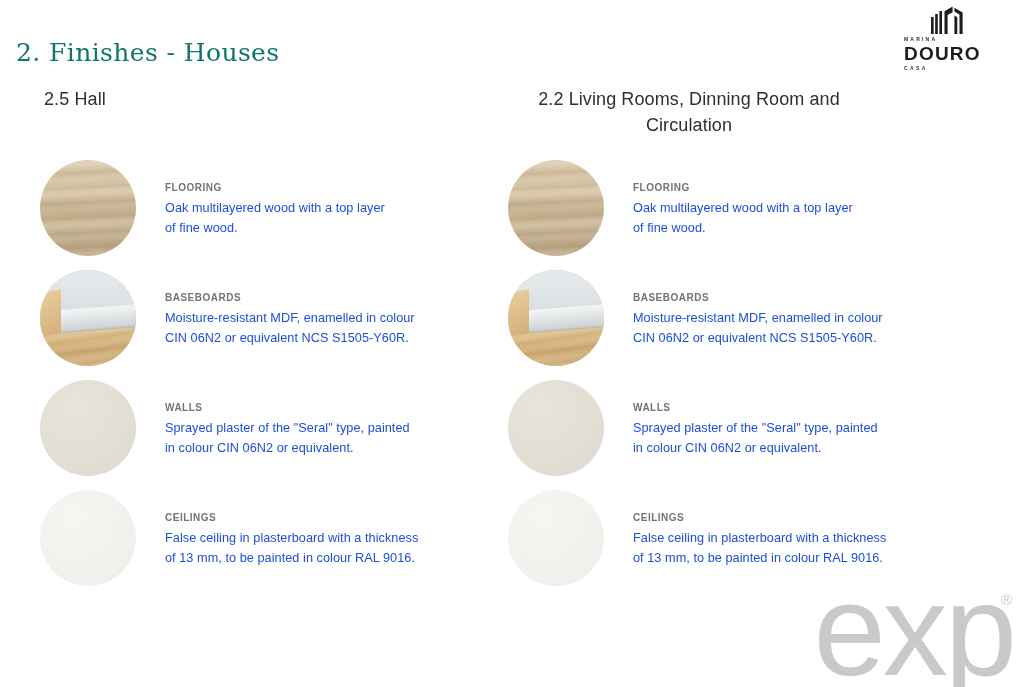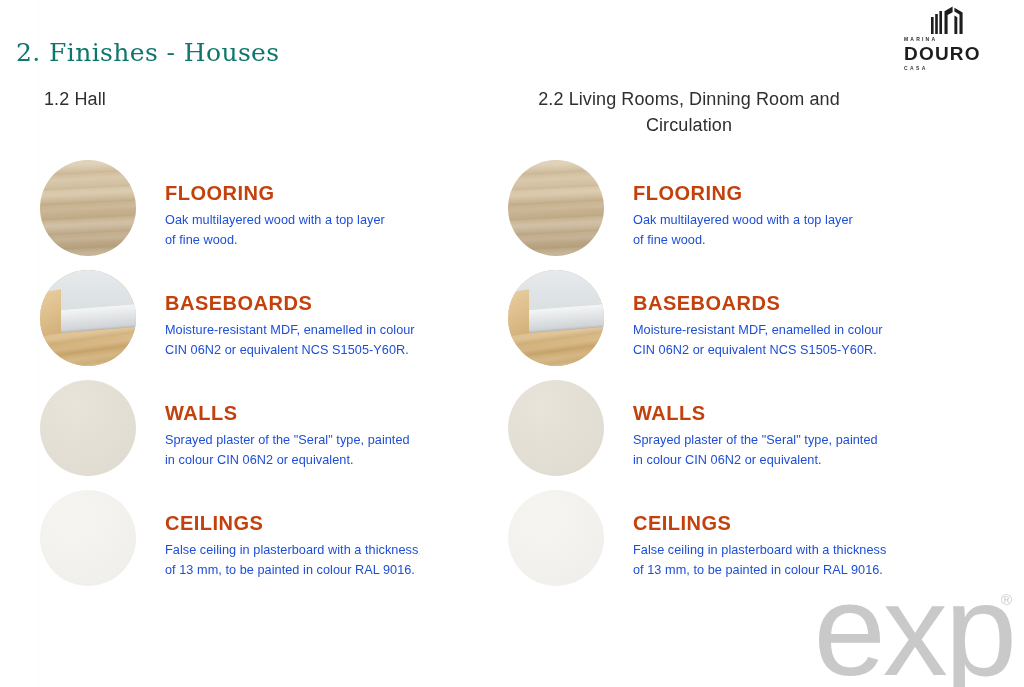--- a/index.html
+++ b/index.html
@@ -187,24 +187,24 @@
     background: radial-gradient(120% 120% at 35% 28%, #f6f5f2 0%, #f1f0ec 55%, #eceae5 100%);
   }
 
   .item-body {
     position: absolute;
     left: 125px;
     top: 22px;
     width: 320px;
   }
   .item-title {
-    font-size: 20px;
+    font-size: 10px;
     font-weight: 600;
     letter-spacing: 0.5px;
-    color: #c2410c;
+    color: #737373;
     margin-bottom: 6px;
   }
   .item-desc {
     font-size: 12.7px;
     font-weight: 400;
     line-height: 1.56;
     color: #1d4ed8;
     letter-spacing: 0.05px;
     white-space: pre-line;
   }
@@ -253,21 +253,21 @@
       </g>
     </svg>
     <div class="brand-top">MARINA</div>
     <div class="brand-main">DOURO</div>
     <div class="brand-sub">CASA</div>
   </div>
 
   <h1 class="page-title">2. Finishes - Houses</h1>
 
   <section class="col col-left">
-    <h2 class="col-heading">1.2 Hall</h2>
+    <h2 class="col-heading">2.5 Hall</h2>
     <div class="items">
 
       <div class="item">
         <div class="swatch sw-wood"></div>
         <div class="item-body">
           <div class="item-title">FLOORING</div>
           <div class="item-desc">Oak multilayered wood with a top layer
 of fine wood.</div>
         </div>
       </div>

